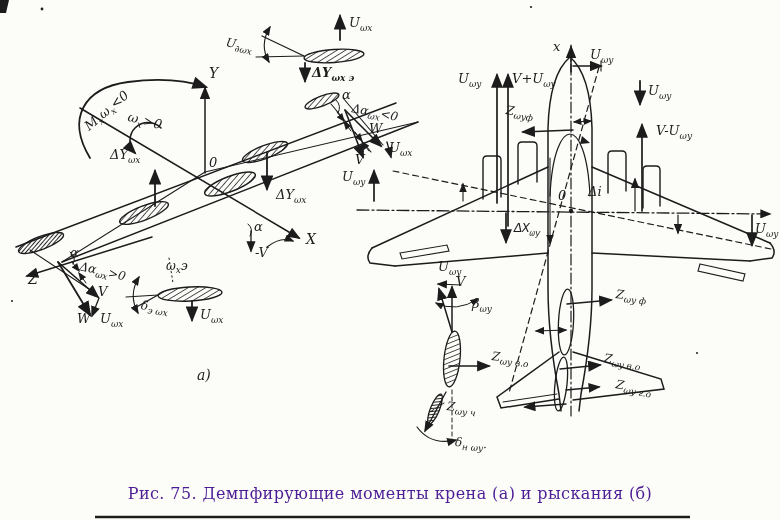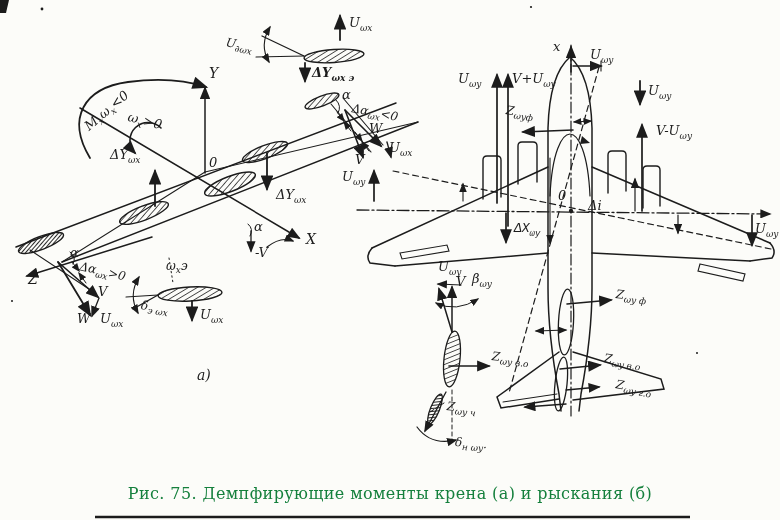--- a/index.html
+++ b/index.html
@@ -5,21 +5,21 @@
   html,body{margin:0;padding:0;background:#e8e8e4;}
   .stage{position:relative;width:780px;height:520px;background:#fcfcf9;overflow:hidden;
          font-family:"DejaVu Serif", serif;}
   .stage svg{position:absolute;left:0;top:0;}
   .lb{position:absolute;font:italic 13px "DejaVu Serif", serif;color:#1c1c1c;
       white-space:nowrap;transform-origin:left center;line-height:1;}
   .lb sub{font-size:9px;font-style:italic;line-height:0;}
   .lb.big{font-size:14px;}
   .lb.sm{font-size:12px;}
   .caption{position:absolute;left:0;right:0;top:484px;text-align:center;
-           font:16px "DejaVu Serif", serif;color:#15803d;letter-spacing:.4px;}
+           font:16px "DejaVu Serif", serif;color:#4c1d95;letter-spacing:.4px;}
 </style>
 </head>
 <body>
 
 <div class="stage">
 
 <svg width="780" height="520" viewBox="0 0 780 520">
   <defs>
     <marker id="ah" viewBox="0 0 10 8" refX="8.5" refY="4" markerWidth="9" markerHeight="7" orient="auto-start-reverse">
           <path d="M0,0 L10,4 L0,8 z" fill="#1c1c1c"></path>
@@ -208,26 +208,26 @@
 <div class="lb big" style="left:197px;top:368px;">а)</div>
 
 <div class="lb" style="left:553px;top:40px;">x</div>
 <div class="lb" style="left:590px;top:48px;">U<sub>ωy</sub></div>
 <div class="lb" style="left:458px;top:72px;">U<sub>ωy</sub></div>
 <div class="lb" style="left:512px;top:72px;">V+U<sub>ωy</sub></div>
 <div class="lb sm" style="left:506px;top:104px;transform:rotate(8deg);">Z<sub>ωyф</sub></div>
 <div class="lb" style="left:648px;top:84px;">U<sub>ωy</sub></div>
 <div class="lb" style="left:656px;top:124px;">V-U<sub>ωy</sub></div>
 <div class="lb" style="left:558px;top:189px;">0</div>
-<div class="lb" style="left:588px;top:199px;text-align:right;">Δi</div>
+<div class="lb" style="left:588px;top:185px;text-align:right;">Δi</div>
 <div class="lb" style="left:514px;top:222px;font-family:Liberation Mono, monospace;">ΔX<sub>ωy</sub></div>
 <div class="lb" style="left:755px;top:222px;">U<sub>ωy</sub></div>
 <div class="lb" style="left:438px;top:260px;">U<sub>ωy</sub></div>
 <div class="lb" style="left:456px;top:275px;">V</div>
-<div class="lb" style="left:472px;top:272px;text-align:right;">β<sub>ωy</sub></div>
+<div class="lb" style="left:472px;top:297px;text-align:right;">β<sub>ωy</sub></div>
 <div class="lb sm" style="left:616px;top:288px;transform:rotate(6deg);">Z<sub>ωy ф</sub></div>
 <div class="lb sm" style="left:492px;top:350px;transform:rotate(6deg);">Z<sub>ωy в.о</sub></div>
 <div class="lb sm" style="left:604px;top:352px;transform:rotate(8deg);">Z<sub>ωy в.о</sub></div>
 <div class="lb sm" style="left:616px;top:378px;transform:rotate(10deg);">Z<sub>ωy г.о</sub></div>
 <div class="lb sm" style="left:447px;top:400px;transform:rotate(6deg);">Z<sub>ωy ч</sub></div>
 <div class="lb sm" style="left:455px;top:436px;transform:rotate(4deg);">δ<sub>н ωy</sub>.</div>
 
 <div class="caption">Рис. 75. Демпфирующие моменты крена (а) и рыскания (б)</div>
 
 </div>

